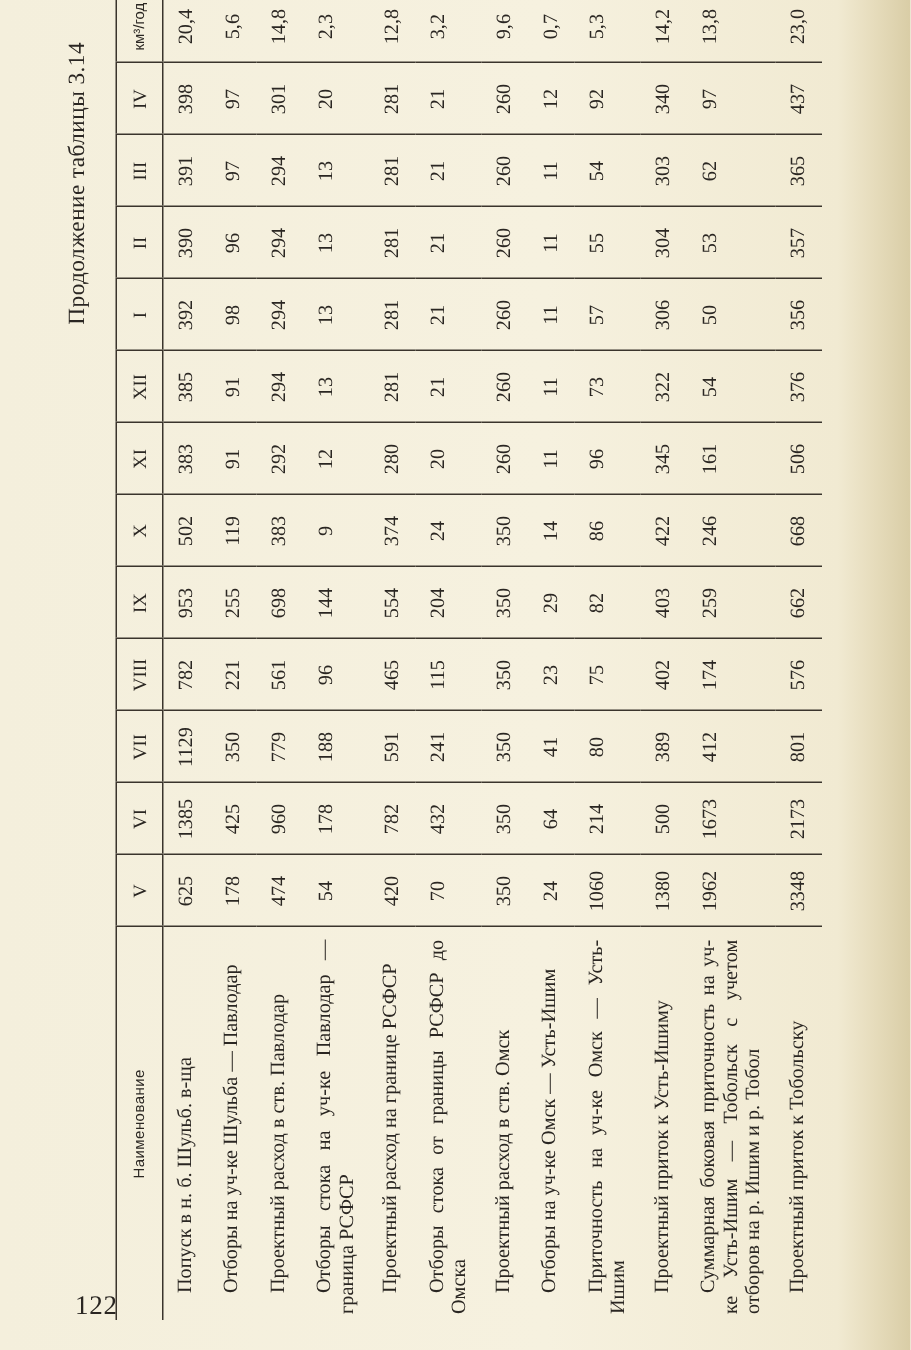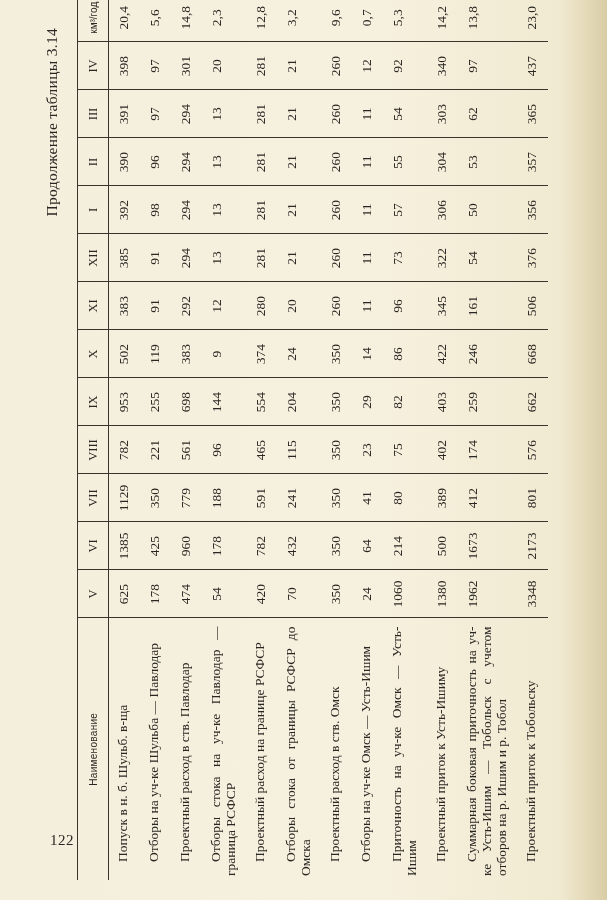--- a/index.html
+++ b/index.html
@@ -3,21 +3,21 @@
 <meta charset="utf-8">
 <style>
   html, body { margin:0; padding:0; }
   body {
     width:607px; height:900px; overflow:hidden; position:relative;
     background: linear-gradient(90deg, #f4efdc 0%, #f6f1df 60%, #f1ead2 92%, #e6dcbc 96%, #d9cda6 100%);
     font-family: "Liberation Serif", "DejaVu Serif", serif;
     color:#2a2622;
   }
   .page-number {
-    position:absolute; left:50px; top:832px; font-size:15px; letter-spacing:0.5px;
+    position:absolute; left:50px; top:860px; font-size:18px; letter-spacing:0.5px;
   }
   
   .landscape {
     position:absolute;
     width:870px; height:545px;
     left:35px; top:880px;
     transform-origin: 0 0;
     transform: rotate(-90deg);
   }
   .caption {

